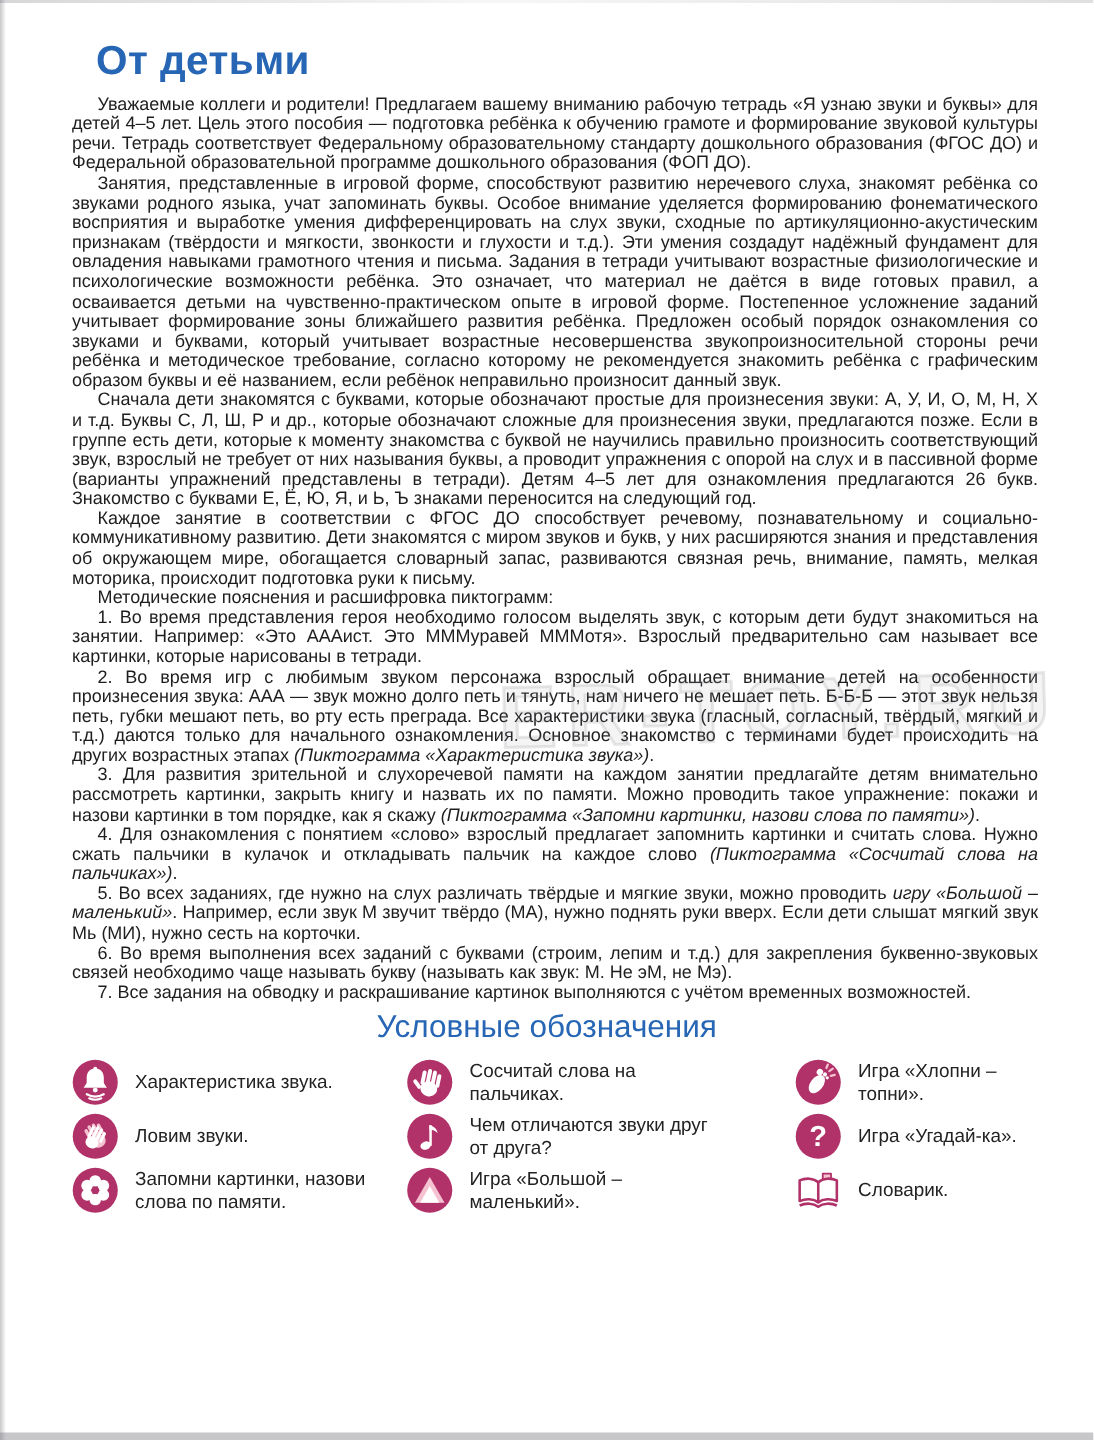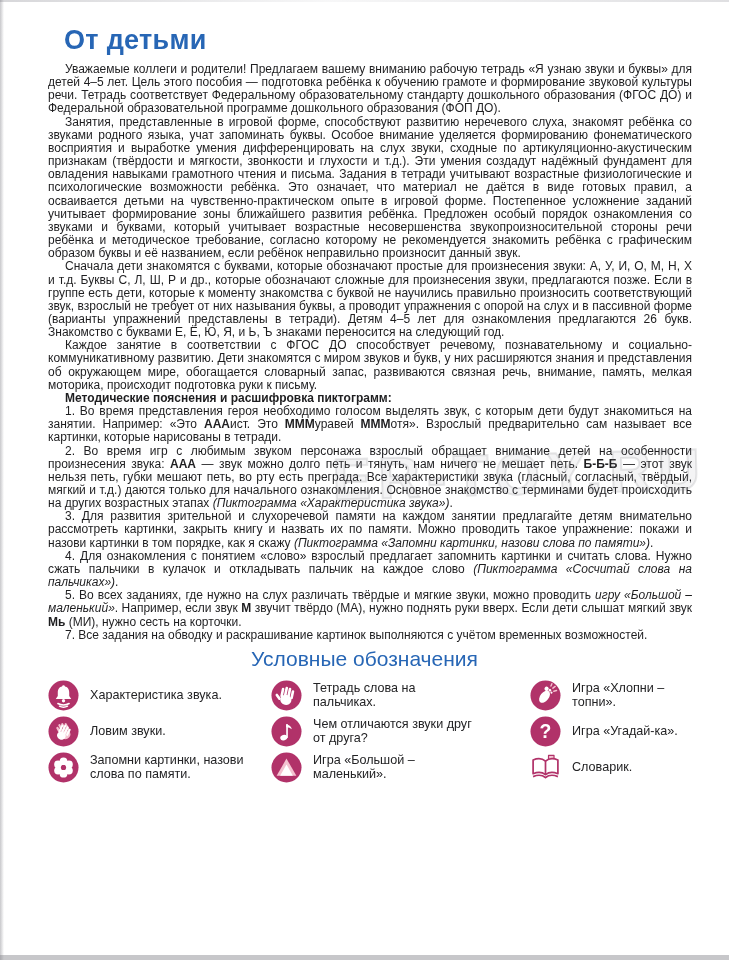--- a/index.html
+++ b/index.html
@@ -19,21 +19,21 @@
     margin:24px 36px 7px 64px;
     font-size:27px;line-height:32px;font-weight:bold;letter-spacing:.3px;
     color:#2766b5;
   }
   .body-text{
     margin:0 37px 0 48px;width:644px;
     font-size:12px;line-height:13.15px;color:#1e1e20;
     text-align:justify;
   }
   .body-text p{margin:0;text-indent:17px;}
-  .body-text b{font-weight:bold;}
+  .body-text b{font-weight:normal;}
   .body-text i{}
 
   h2.legend-heading{
     margin:5px 0 9px 0;text-align:center;
     font-size:21px;line-height:24px;font-weight:400;color:#2766b5;
   }
   .legend{
     margin:0 26px 0 48px;
     display:grid;grid-template-columns:207px 243px auto;column-gap:16px;
   }
@@ -71,20 +71,21 @@
       <p><span>Уважаемые коллеги и родители! Предлагаем вашему вниманию рабочую тетрадь «Я узнаю звуки и буквы» для детей 4–5 лет. Цель этого пособия — подготовка ребёнка к обучению грамоте и формирование звуковой культуры речи. Тетрадь соответствует Федеральному образовательному стандарту дошкольного образования (ФГОС ДО) и Федеральной образовательной программе дошкольного образования (ФОП ДО).</span></p>
       <p><span>Занятия, представленные в игровой форме, способствуют развитию неречевого слуха, знакомят ребёнка со звуками родного языка, учат запоминать буквы. Особое внимание уделяется формированию фонематического восприятия и выработке умения дифференцировать на слух звуки, сходные по артикуляционно-акустическим признакам (твёрдости и мягкости, звонкости и глухости и т.д.). Эти умения создадут надёжный фундамент для овладения навыками грамотного чтения и письма. Задания в тетради учитывают возрастные физиологические и психологические возможности ребёнка. Это означает, что материал не даётся в виде готовых правил, а осваивается детьми на чувственно-практическом опыте в игровой форме. Постепенное усложнение заданий учитывает формирование зоны ближайшего развития ребёнка. Предложен особый порядок ознакомления со звуками и буквами, который учитывает возрастные несовершенства звукопроизносительной стороны речи ребёнка и методическое требование, согласно которому не рекомендуется знакомить ребёнка с графическим образом буквы и её названием, если ребёнок неправильно произносит данный звук.</span></p>
       <p><span>Сначала дети знакомятся с буквами, которые обозначают простые для произнесения звуки: А, У, И, О, М, Н, Х и т.д. Буквы С, Л, Ш, Р и др., которые обозначают сложные для произнесения звуки, предлагаются позже. Если в группе есть дети, которые к моменту знакомства с буквой не научились правильно произносить соответствующий звук, взрослый не требует от них называния буквы, а проводит упражнения с опорой на слух и в пассивной форме (варианты упражнений представлены в тетради). Детям 4–5 лет для ознакомления предлагаются 26 букв. Знакомство с буквами Е, Ё, Ю, Я, и Ь, Ъ знаками переносится на следующий год.</span></p>
       <p><span>Каждое занятие в соответствии с ФГОС ДО способствует речевому, познавательному и социально-коммуникативному развитию. Дети знакомятся с миром звуков и букв, у них расширяются знания и представления об окружающем мире, обогащается словарный запас, развиваются связная речь, внимание, память, мелкая моторика, происходит подготовка руки к письму.</span></p>
       <p><b>Методические пояснения и расшифровка пиктограмм:</b></p>
       <p><span>1. Во время представления героя необходимо голосом выделять звук, с которым дети будут знакомиться на занятии. Например: «Это </span><b>ААА</b><span>ист. Это </span><b>МММ</b><span>уравей </span><b>МММ</b><span>отя». Взрослый предварительно сам называет все картинки, которые нарисованы в тетради.</span></p>
       <p><span>2. Во время игр с любимым звуком персонажа взрослый обращает внимание детей на особенности произнесения звука: </span><b>ААА</b><span> — звук можно долго петь и тянуть, нам ничего не мешает петь. </span><b>Б-Б-Б</b><span> — этот звук нельзя петь, губки мешают петь, во рту есть преграда. Все характеристики звука (гласный, согласный, твёрдый, мягкий и т.д.) даются только для начального ознакомления. Основное знакомство с терминами будет происходить на других возрастных этапах </span><i>(Пиктограмма «Характеристика звука»)</i><span>.</span></p>
       <p><span>3. Для развития зрительной и слухоречевой памяти на каждом занятии предлагайте детям внимательно рассмотреть картинки, закрыть книгу и назвать их по памяти. Можно проводить такое упражнение: покажи и назови картинки в том порядке, как я скажу </span><i>(Пиктограмма «Запомни картинки, назови слова по памяти»)</i><span>.</span></p>
       <p><span>4. Для ознакомления с понятием «слово» взрослый предлагает запомнить картинки и считать слова. Нужно сжать пальчики в кулачок и откладывать пальчик на каждое слово </span><i>(Пиктограмма «Сосчитай слова на пальчиках»)</i><span>.</span></p>
       <p><span>5. Во всех заданиях, где нужно на слух различать твёрдые и мягкие звуки, можно проводить </span><i>игру «Большой – маленький»</i><span>. Например, если звук </span><b>М</b><span> звучит твёрдо (МА), нужно поднять руки вверх. Если дети слышат мягкий звук </span><b>Мь</b><span> (МИ), нужно сесть на корточки.</span></p>
+      <p><span>6. Во время выполнения всех заданий с буквами (строим, лепим и т.д.) для закрепления буквенно-звуковых связей необходимо чаще называть букву (называть как звук: М. Не эМ, не Мэ).</span></p>
       <p><span>7. Все задания на обводку и раскрашивание картинок выполняются с учётом временных возможностей.</span></p>
     </div>
 
   <h2 class="legend-heading" style="color: rgb(39, 102, 181);">Условные обозначения</h2>
 
   <div class="legend" id="legend">
       <div class="legend-col">
         <div class="legend-item">
           <span class="licon">
             <svg viewBox="0 0 32 32">
@@ -146,21 +147,21 @@
     <g fill="#fff" transform="rotate(12 16 16)">
       <ellipse cx="16.3" cy="20.6" rx="5.8" ry="5.2"></ellipse>
       <rect x="9.8" y="8.8" width="2.7" height="10" rx="1.35"></rect>
       <rect x="13.3" y="7" width="2.7" height="11" rx="1.35"></rect>
       <rect x="16.8" y="7.4" width="2.7" height="11" rx="1.35"></rect>
       <rect x="20.3" y="9.2" width="2.7" height="9.5" rx="1.35"></rect>
       <rect x="6.4" y="15.4" width="2.7" height="7.4" rx="1.35" transform="rotate(-48 7.8 19)"></rect>
               </g>
             </svg>
           </span>
-          <span class="llabel">Тетрадь слова на пальчиках.</span>
+          <span class="llabel">Сосчитай слова на пальчиках.</span>
         </div>
         <div class="legend-item">
           <span class="licon">
             <svg viewBox="0 0 32 32">
               <circle cx="16" cy="16" r="15.5" fill="#b13269"></circle>
     <g fill="#fff">
       <ellipse cx="13.2" cy="22.4" rx="3.7" ry="2.8" transform="rotate(-18 13.2 22.4)"></ellipse>
       <rect x="15.7" y="8.4" width="1.7" height="14.2"></rect>
       <path d="M15.7 8.4q5 1.1 5.8 5.4q-2.5-2.5-5.8-2.3z"></path>
               </g>

